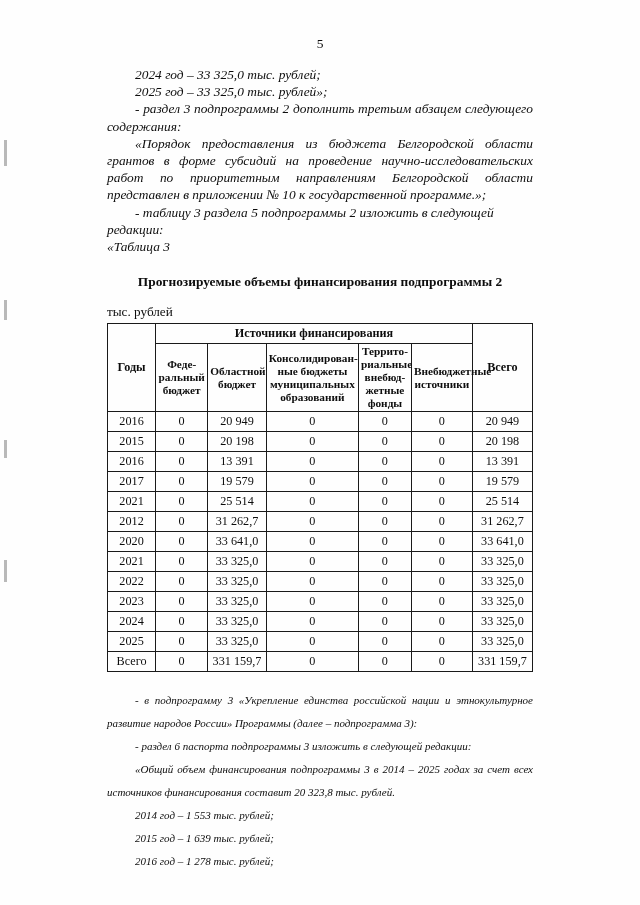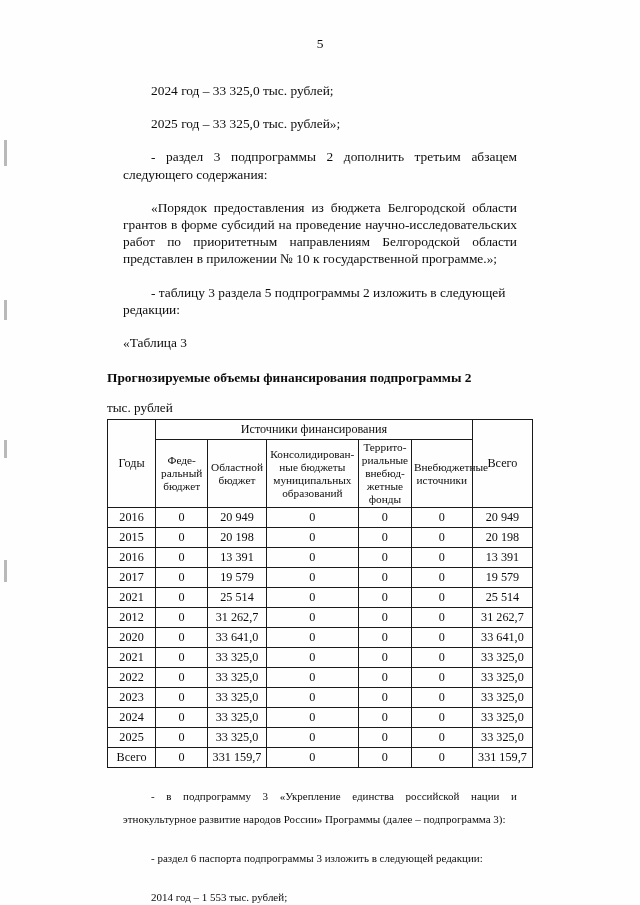--- a/index.html
+++ b/index.html
@@ -43,33 +43,35 @@
   }
 
   .content {
     position: absolute;
     left: 107px;
     top: 66px;
     width: 426px;
   }
 
   p {
-    margin: 16px;
+    margin: 0;
     font-size: 13.4px;
     line-height: 17.2px;
     text-align: justify;
     text-justify: inter-word;
+    font-style: italic;
   }
   p.ind { text-indent: 28px; }
   p.just { text-align: justify; }
   p.left { text-align: left; }
   p.right { text-align: left; }
 
   .tbl-title {
     margin-top: 19px;
+    text-align: center;
     font-weight: bold;
     font-size: 13.4px;
   }
 
   .units {
     margin-top: 14px;
     font-size: 13.2px;
   }
 
   table.fin {
@@ -80,21 +82,21 @@
     font-size: 11.4px;
   }
   table.fin td, table.fin th {
     border: 1px solid #1a1a1a;
     padding: 1px 2px;
     text-align: center;
     vertical-align: middle;
     font-weight: normal;
   }
   table.fin th {
-    font-weight: normal;
+    font-weight: bold;
     font-size: 11.3px;
     line-height: 13px;
   }
   table.fin th.src {
     font-size: 12.2px;
     padding: 3px 0;
   }
   table.fin td {
     font-size: 12.2px;
     height: 17px;
@@ -280,19 +282,20 @@
             <td>0</td>
             <td>0</td>
             <td>331 159,7</td>
           </tr>
         </tbody>
     </table>
 
     <div class="after-table">
       <p class="ind just">- в подпрограмму 3 «Укрепление единства российской нации и этнокультурное развитие народов России» Программы (далее – подпрограмма 3):</p>
       <p class="ind left">- раздел 6 паспорта подпрограммы 3 изложить в следующей редакции:</p>
+      <p class="ind just">«Общий объем финансирования подпрограммы 3 в 2014 – 2025 годах за счет всех источников финансирования составит 20 323,8 тыс. рублей.</p>
       <p class="ind left">2014 год – 1 553 тыс. рублей;</p>
       <p class="ind left">2015 год – 1 639 тыс. рублей;</p>
       <p class="ind left">2016 год – 1 278 тыс. рублей;</p>
     </div>
 
   </div>
 </div>
 
 </body></html>

